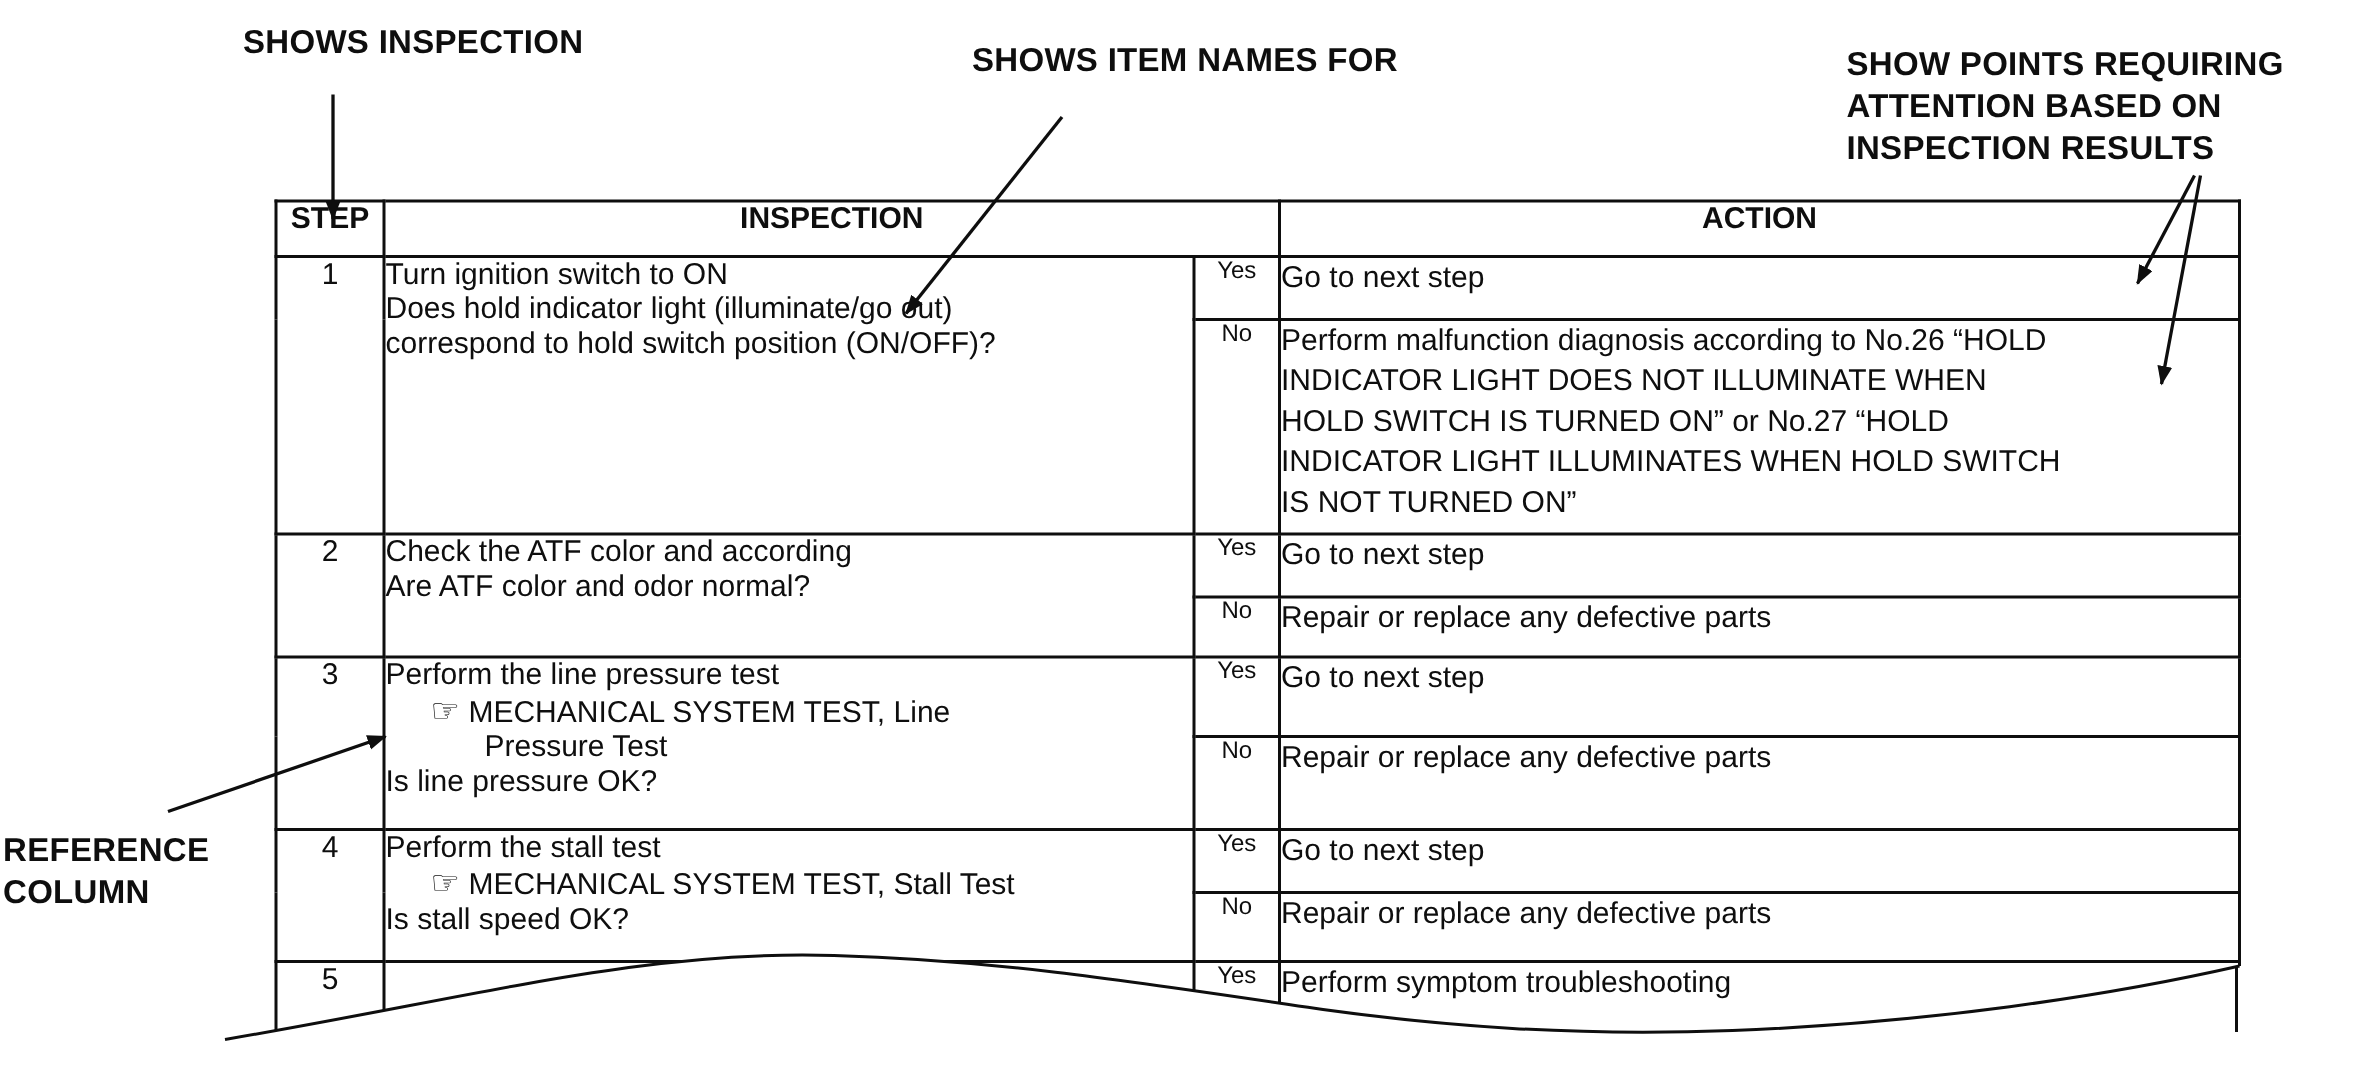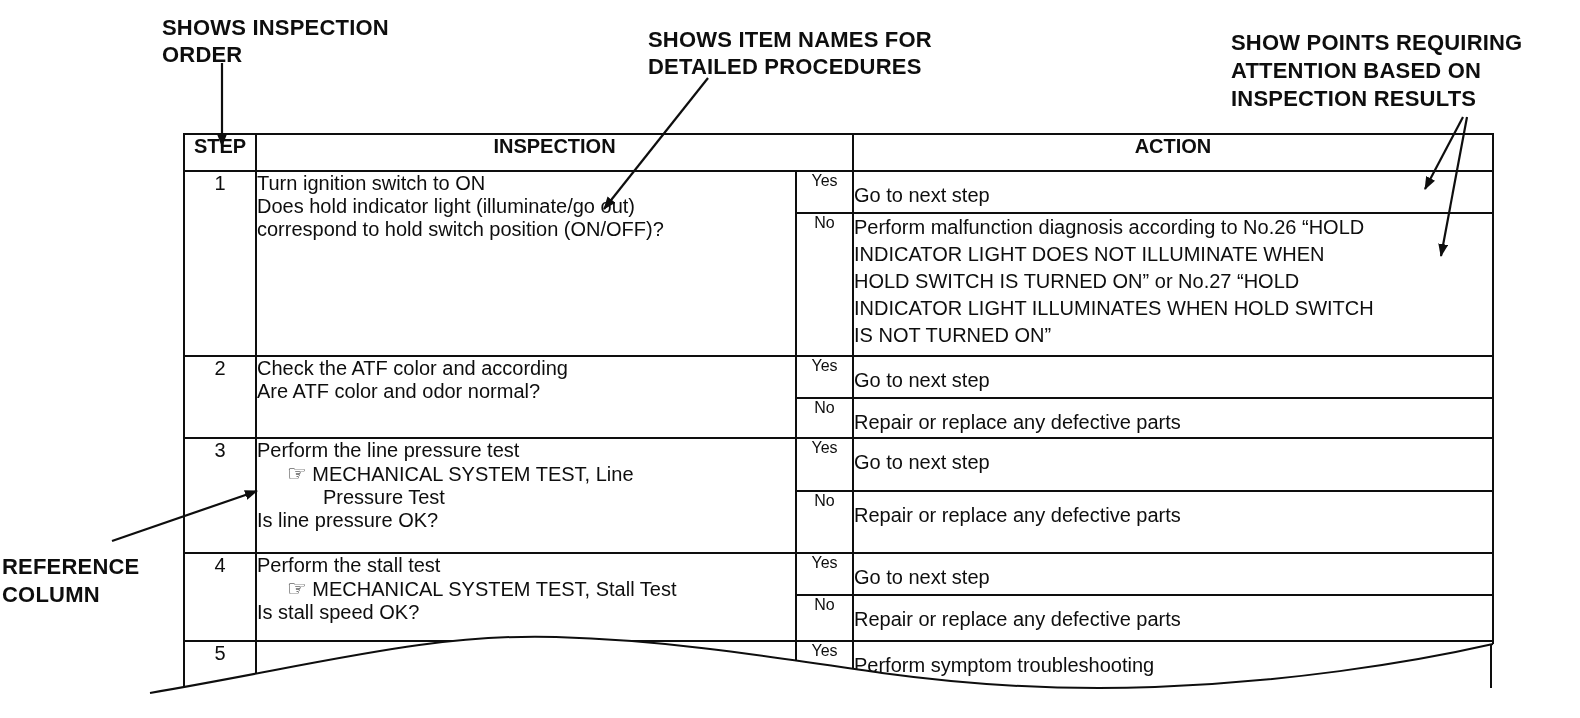--- a/index.html
+++ b/index.html
@@ -15,21 +15,21 @@
   .ann-reference { left:2px; top:553px; line-height:28px; }
 
   
   table.insp-table { position:absolute; left:183px; top:133px; border-collapse:collapse; table-layout:fixed; z-index:1; }
   table.insp-table th, table.insp-table td { border:2px solid #0e0e0e; vertical-align:top; padding:0; }
   th.hdr { font-size:20px; font-weight:bold; text-align:center; padding-top:7px;margin-top:24px; }
   td.step-cell { text-align:center; font-size:20px; padding-top:7px; }
   td.insp-cell { font-size:20px; line-height:23px; padding:6px 8px 0 12px; }
   td.yn-cell { text-align:center; font-size:16px; padding-top:7px; }
   td.act-cell { font-size:20px; line-height:27px; padding:5px 10px 0 13px; }
-  td.act-cell .one-line { line-height:23px; padding-top:12px; }
+  td.act-cell .one-line { line-height:23px; padding-top:2px; }
   .ref-line { padding-left:30px; }
   .ref-icon { font-size:22px; }
   .ref-cont { padding-left:66px; }
   .act-wrap { max-width:600px; }
   tr.h-head   { height:37px; }
   tr.h-r1a { height:42px; } tr.h-r1b { height:143px; }
   tr.h-r2a { height:42px; } tr.h-r2b { height:40px; }
   tr.h-r3a { height:53px; } tr.h-r3b { height:62px; }
   tr.h-r4a { height:42px; } tr.h-r4b { height:46px; }
   tr.h-r5  { height:50px; }
@@ -38,25 +38,23 @@
   
   svg.overlay { position:absolute; left:0; top:0; z-index:5; pointer-events:none; }
 </style>
 </head>
 <body>
 
 <div class="canvas">
 
   <div class="ann ann-inspection-order">
     <div>SHOWS INSPECTION</div>
-    <div>ORDER</div>
   </div>
   <div class="ann ann-item-names">
     <div>SHOWS ITEM NAMES FOR</div>
-    <div>DETAILED PROCEDURES</div>
   </div>
   <div class="ann ann-attention">
     <div>SHOW POINTS REQUIRING</div>
     <div>ATTENTION BASED ON</div>
     <div>INSPECTION RESULTS</div>
   </div>
   <div class="ann ann-reference">
     <div>REFERENCE</div>
     <div>COLUMN</div>
   </div>

